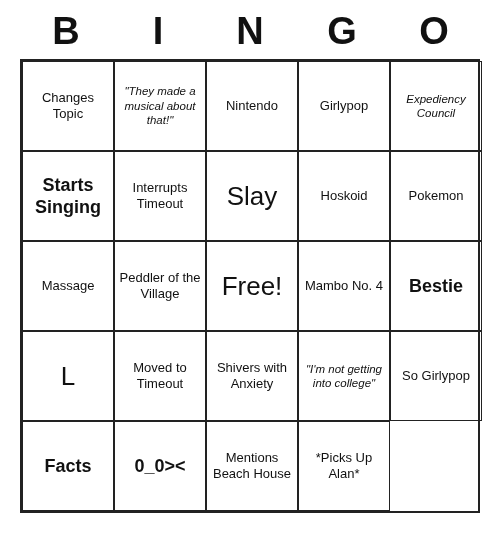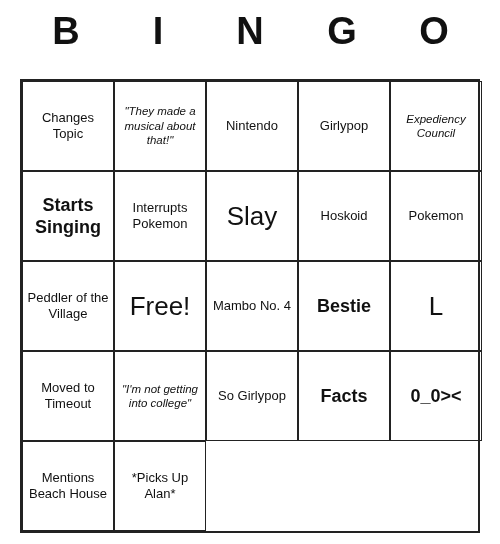--- a/index.html
+++ b/index.html
@@ -26,21 +26,20 @@
       text-align: center;
       color: #111;
     }
     .bingo-grid {
       border: 2px solid #222;
       width: 460px;
       display: grid;
       grid-template-columns: repeat(5, 1fr);
       grid-template-rows: repeat(5, 1fr);
       border-collapse: collapse;
-      margin-top: 20px;
     }
     .bingo-cell {
       border: 1.5px solid #222;
       width: 92px;
       height: 90px;
       display: flex;
       align-items: center;
       justify-content: center;
       text-align: center;
       padding: 4px;
@@ -71,30 +70,32 @@
     <span>G</span>
     <span>O</span>
   </div>
 <div class="bingo-grid">
 <div class="bingo-cell">Changes Topic</div>
     <div class="bingo-cell italic">"They made a musical about that!"</div>
     <div class="bingo-cell">Nintendo</div>
     <div class="bingo-cell">Girlypop</div>
     <div class="bingo-cell italic">Expediency Council</div>
     <div class="bingo-cell medium">Starts Singing</div>
-    <div class="bingo-cell">Interrupts Pokemon</div>
+    <div class="bingo-cell">Interrupts Timeout</div>
     <div class="bingo-cell large">Slay</div>
     <div class="bingo-cell">Hoskoid</div>
     <div class="bingo-cell">Pokemon</div>
+    <div class="bingo-cell">Massage</div>
     <div class="bingo-cell">Peddler of the Village</div>
     <div class="bingo-cell large">Free!</div>
     <div class="bingo-cell">Mambo No. 4</div>
     <div class="bingo-cell medium">Bestie</div>
     <div class="bingo-cell large">L</div>
     <div class="bingo-cell">Moved to Timeout</div>
+    <div class="bingo-cell">Shivers with Anxiety</div>
     <div class="bingo-cell italic">"I'm not getting into college"</div>
     <div class="bingo-cell">So Girlypop</div>
     <div class="bingo-cell medium">Facts</div>
     <div class="bingo-cell medium">
       <div>0_0</div>
       <div>&gt;&lt;</div>
     </div>
     <div class="bingo-cell">Mentions Beach House</div>
     <div class="bingo-cell">*Picks Up Alan*</div>
   </div>

